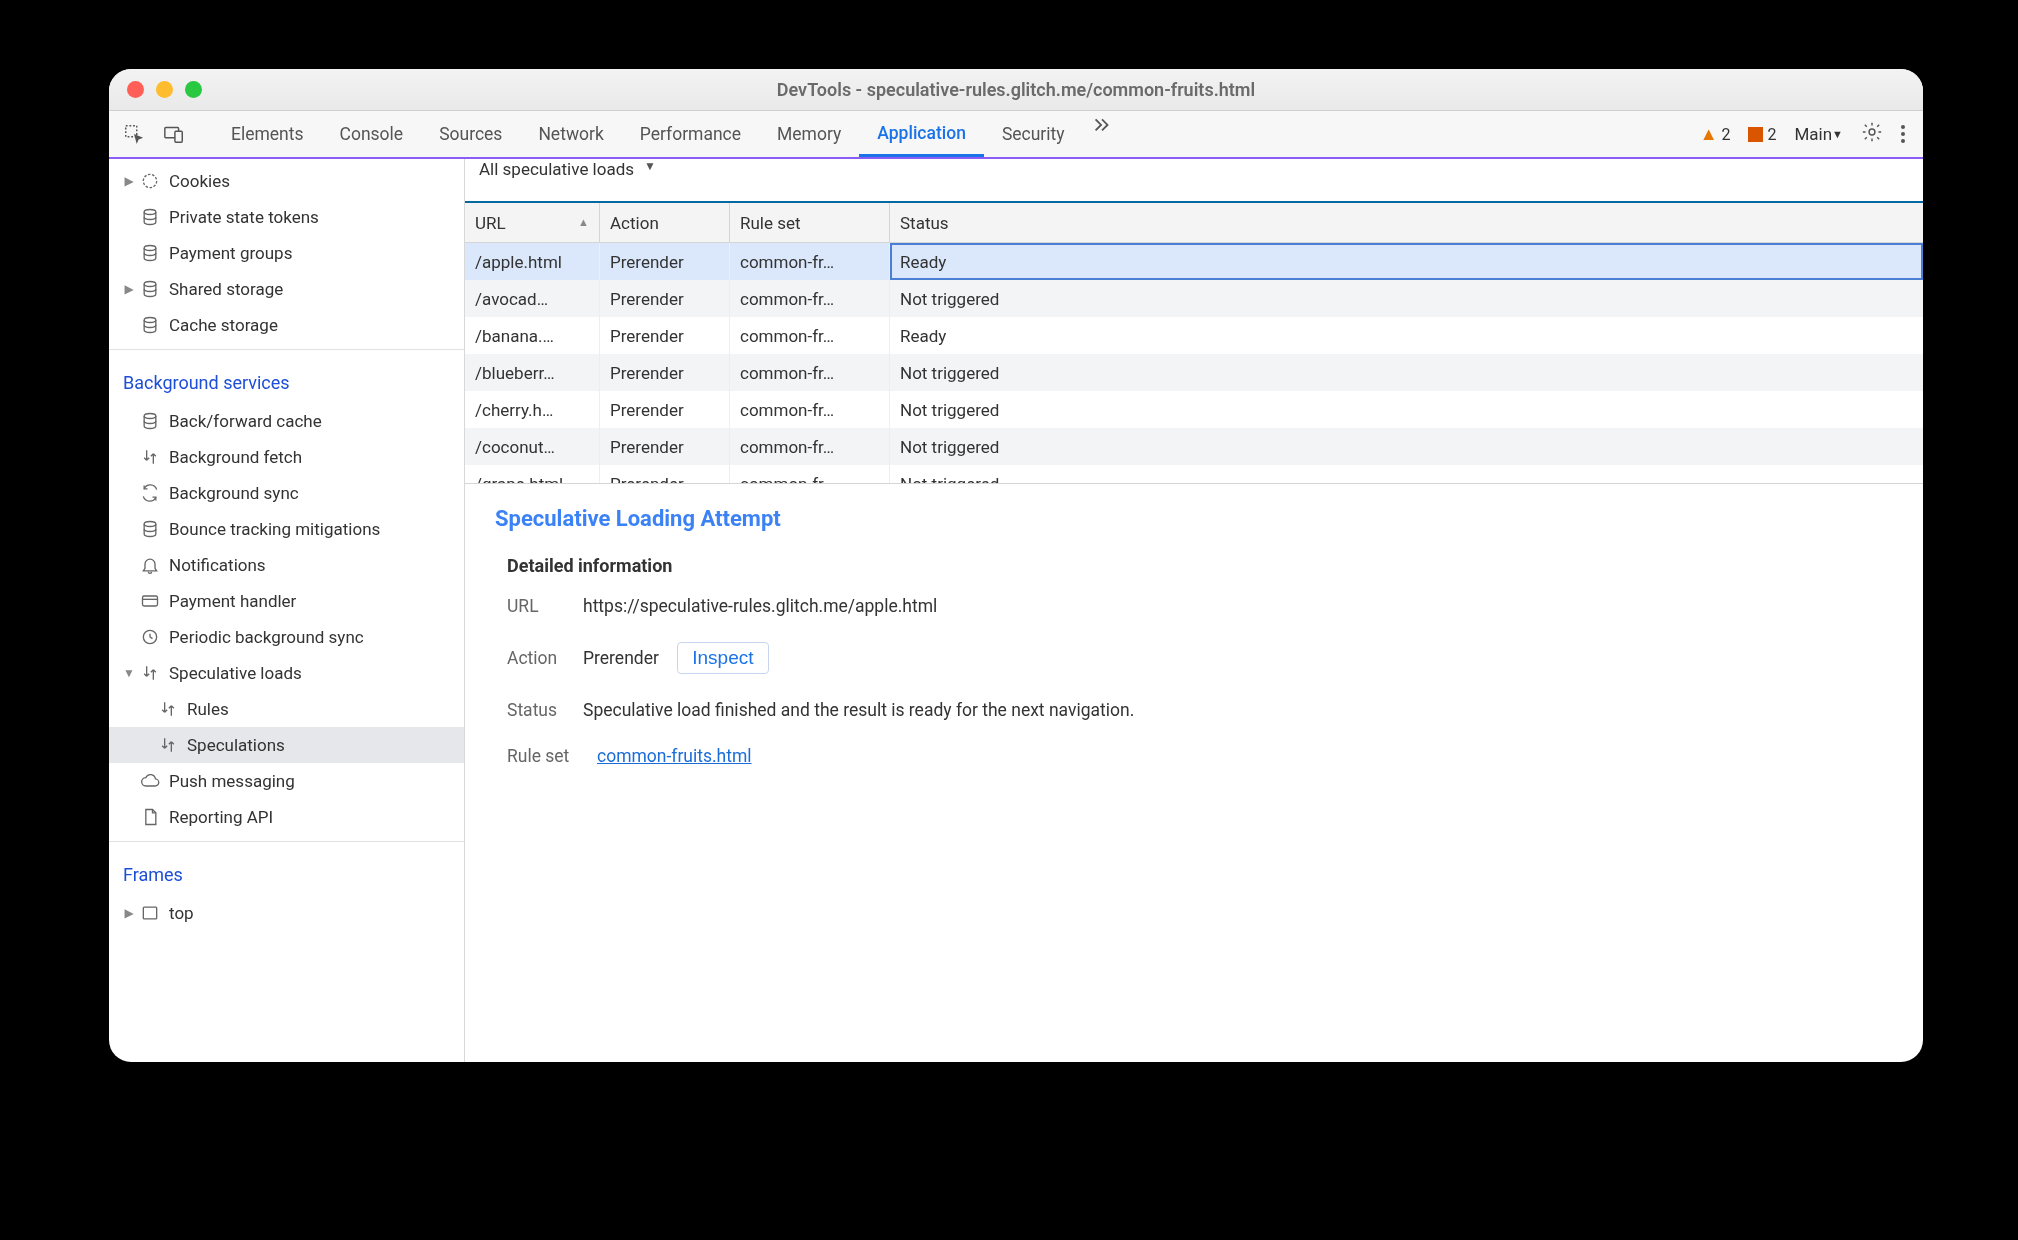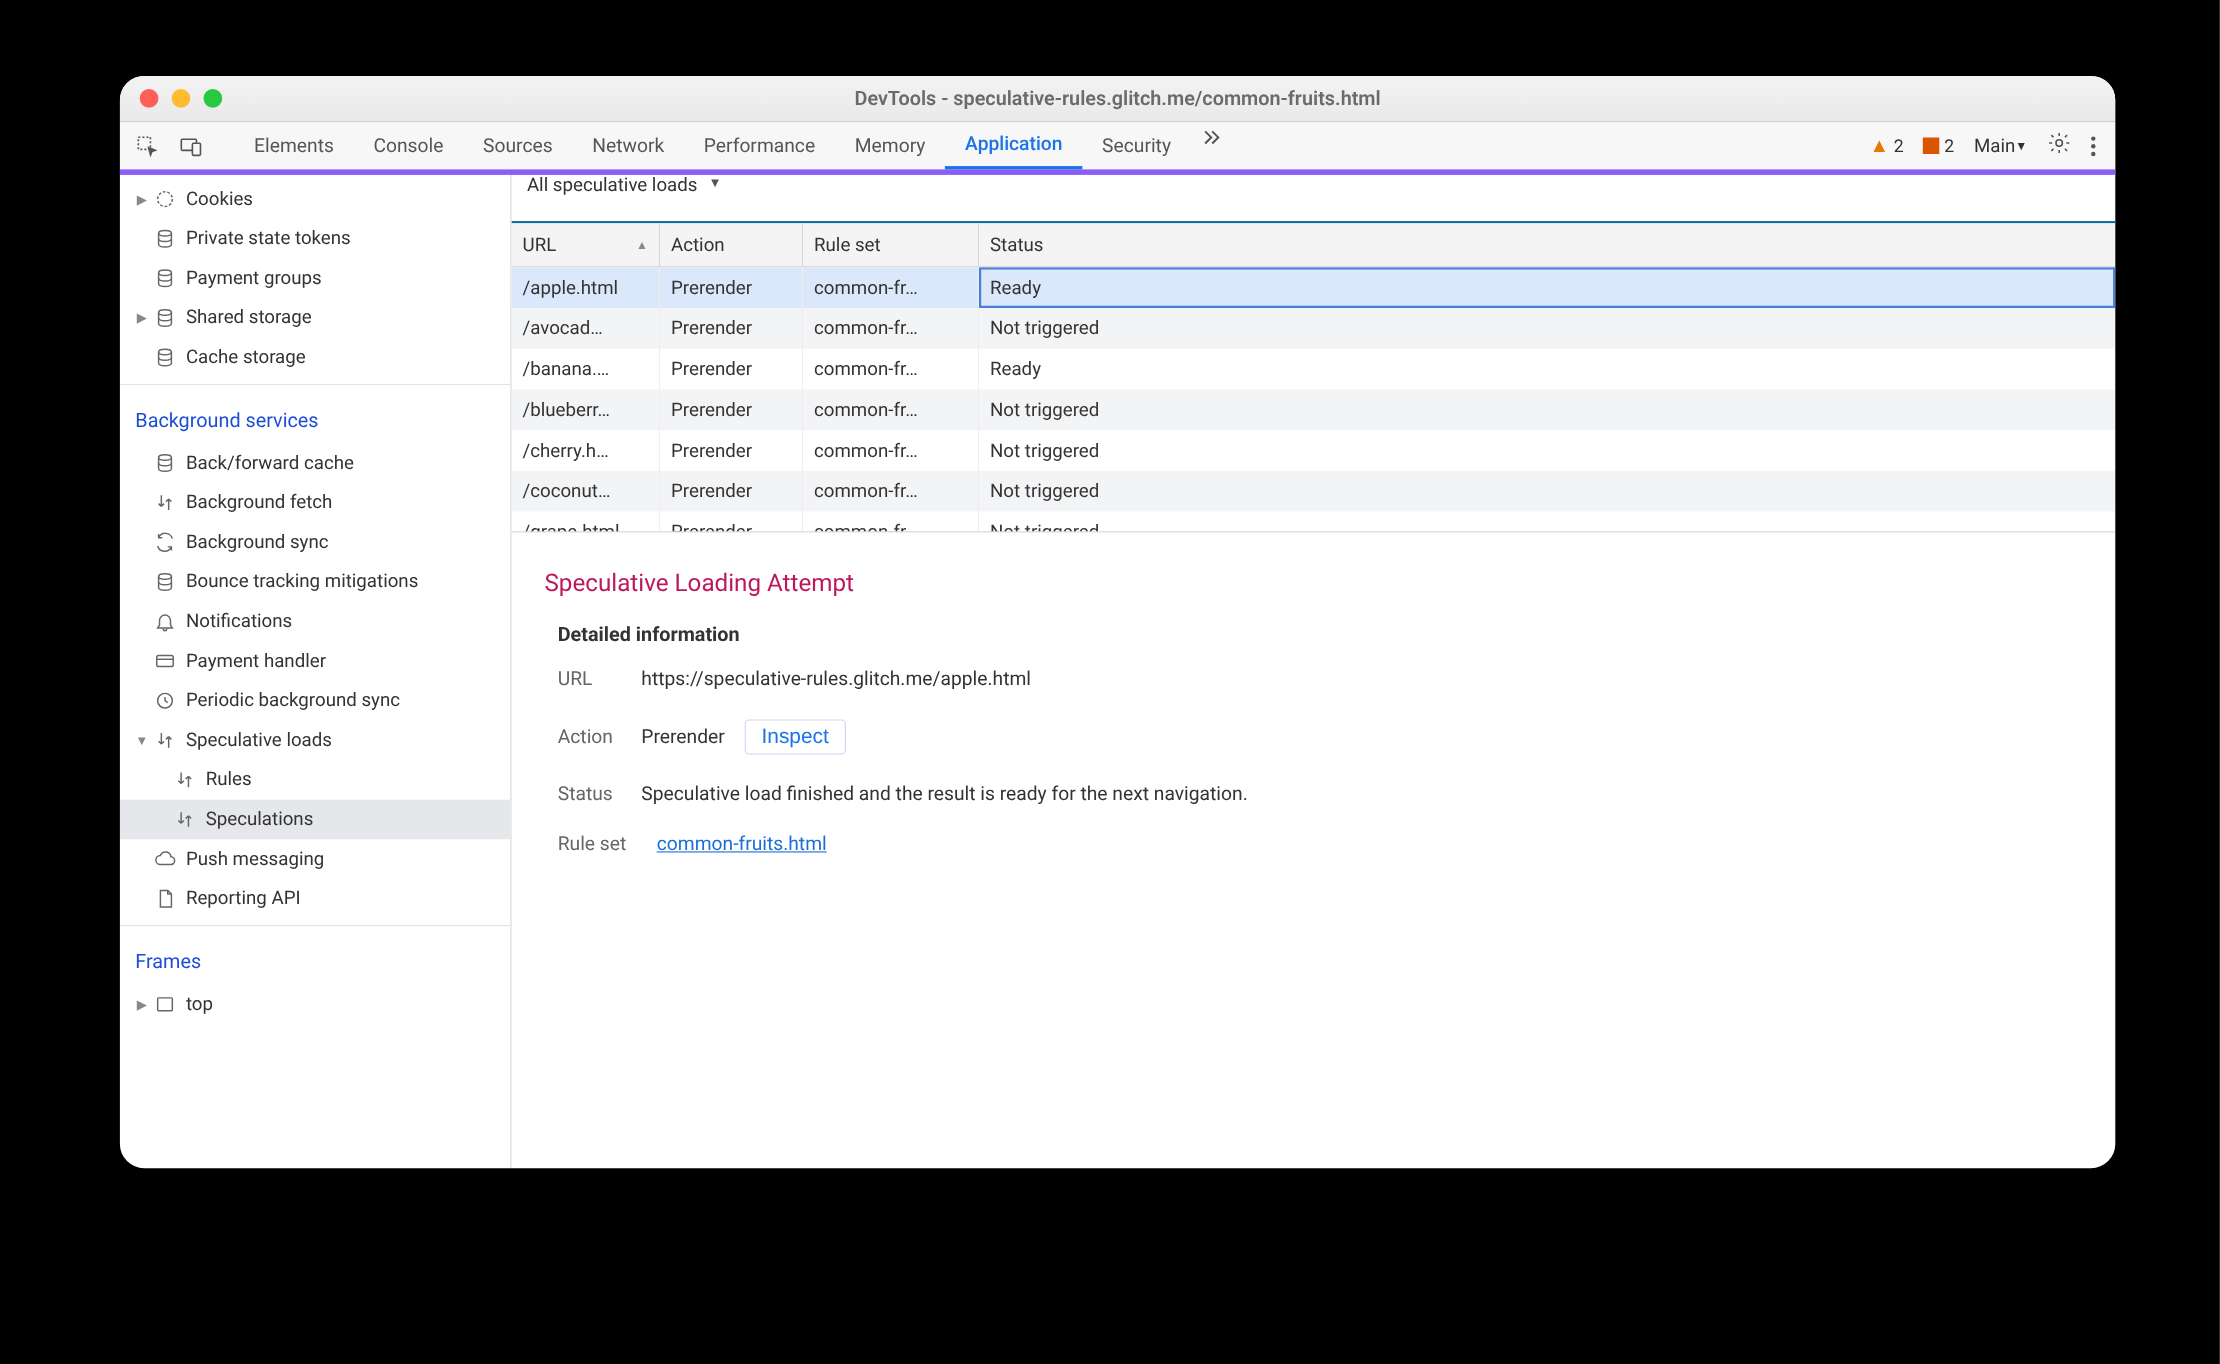--- a/index.html
+++ b/index.html
@@ -39,21 +39,21 @@
   .tl.red { background:#ff5f57; }
   .tl.yellow { background:#febc2e; }
   .tl.green { background:#28c840; }
   .titlebar-title {
     position:absolute; left:0; right:0; text-align:center;
     font-size:18px; font-weight:600; color:#6a6a6a;
     pointer-events:none;
   }
   .toolbar {
     height: 48px;
-    border-bottom: 5px solid #8b5cf6;
+    border-bottom: 2px solid #8b5cf6;
     display:flex; align-items:center;
     background:#f7f7f7;
     font-size:17.5px;
     text-align:right;
   }
   .tb-left { display:flex; align-items:center; gap:18px; margin-left:14px; }
   .tb-icon { width:22px; height:22px; color:#555; display:flex; align-items:center; justify-content:center; }
   .tb-icon svg { width:22px; height:22px; stroke:#555; fill:none; stroke-width:1.6; }
   .tabs { display:flex; align-items:stretch; margin-left:28px; height:100%; }
   .tab {
@@ -148,21 +148,21 @@
     box-shadow: inset 0 0 0 2px #4a7fd5;
   }
 
   .detail {
     flex:1; border-top:1px solid #d5d5d5;
     padding: 18px 30px 10px 30px;
     font-size:17.5px; color:#333;
     overflow:auto;
   }
   .detail h2{
-    font-size:22px; font-weight:400; margin:16px 0 24px 0; color:#be185d;
+    font-size:22px; font-weight:700; margin:4px 0 24px 0; color:#3b82f6;
   }
   .detail .sub{
     font-size:18px; font-weight:700; margin:0 0 20px 12px;
   }
   .kv { display:flex; margin: 0 0 26px 12px; align-items:center;}
   .kv .k { width:76px; color:#666; }
   .kv .v { color:#333; }
   .inspect-btn {
     margin-left:14px;
     border:1px solid #c9d5f0;

